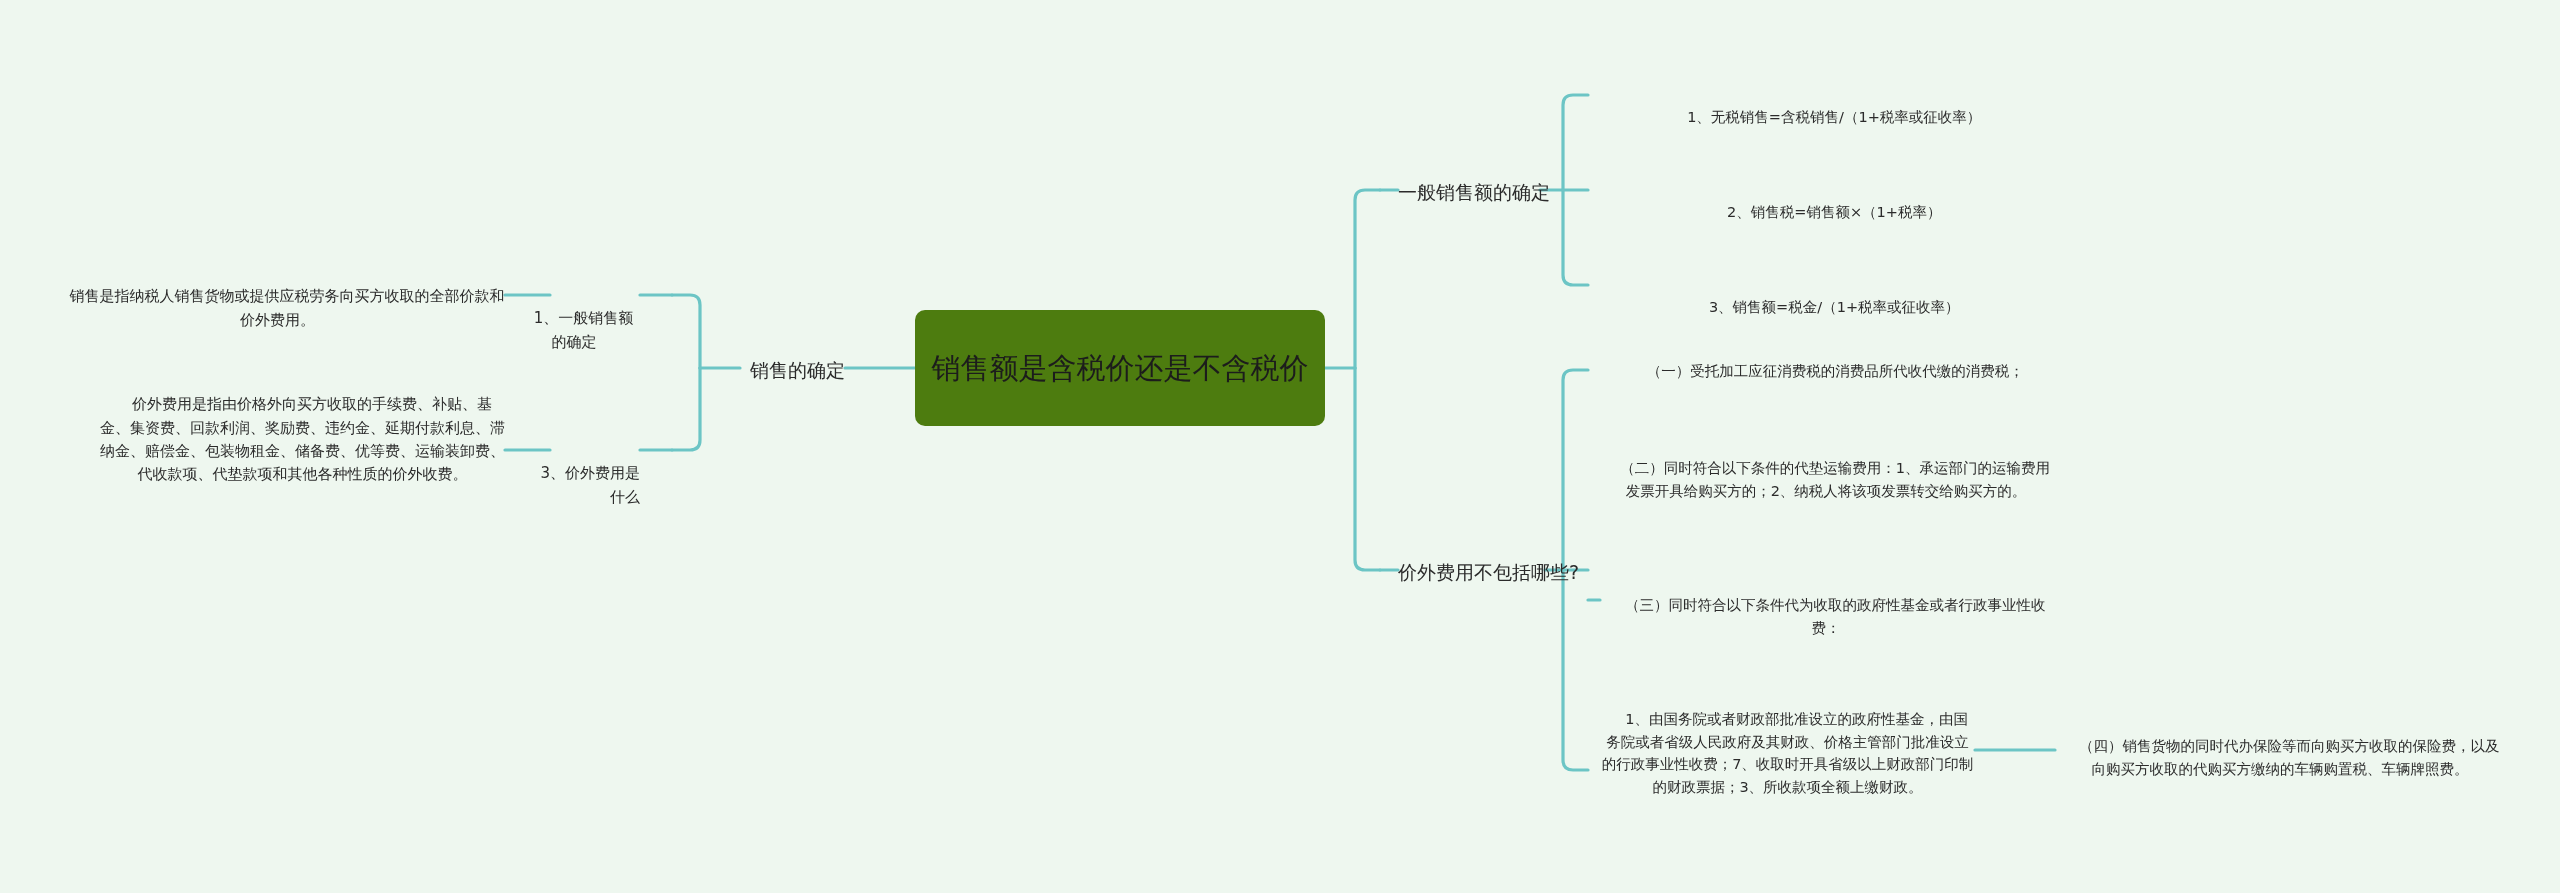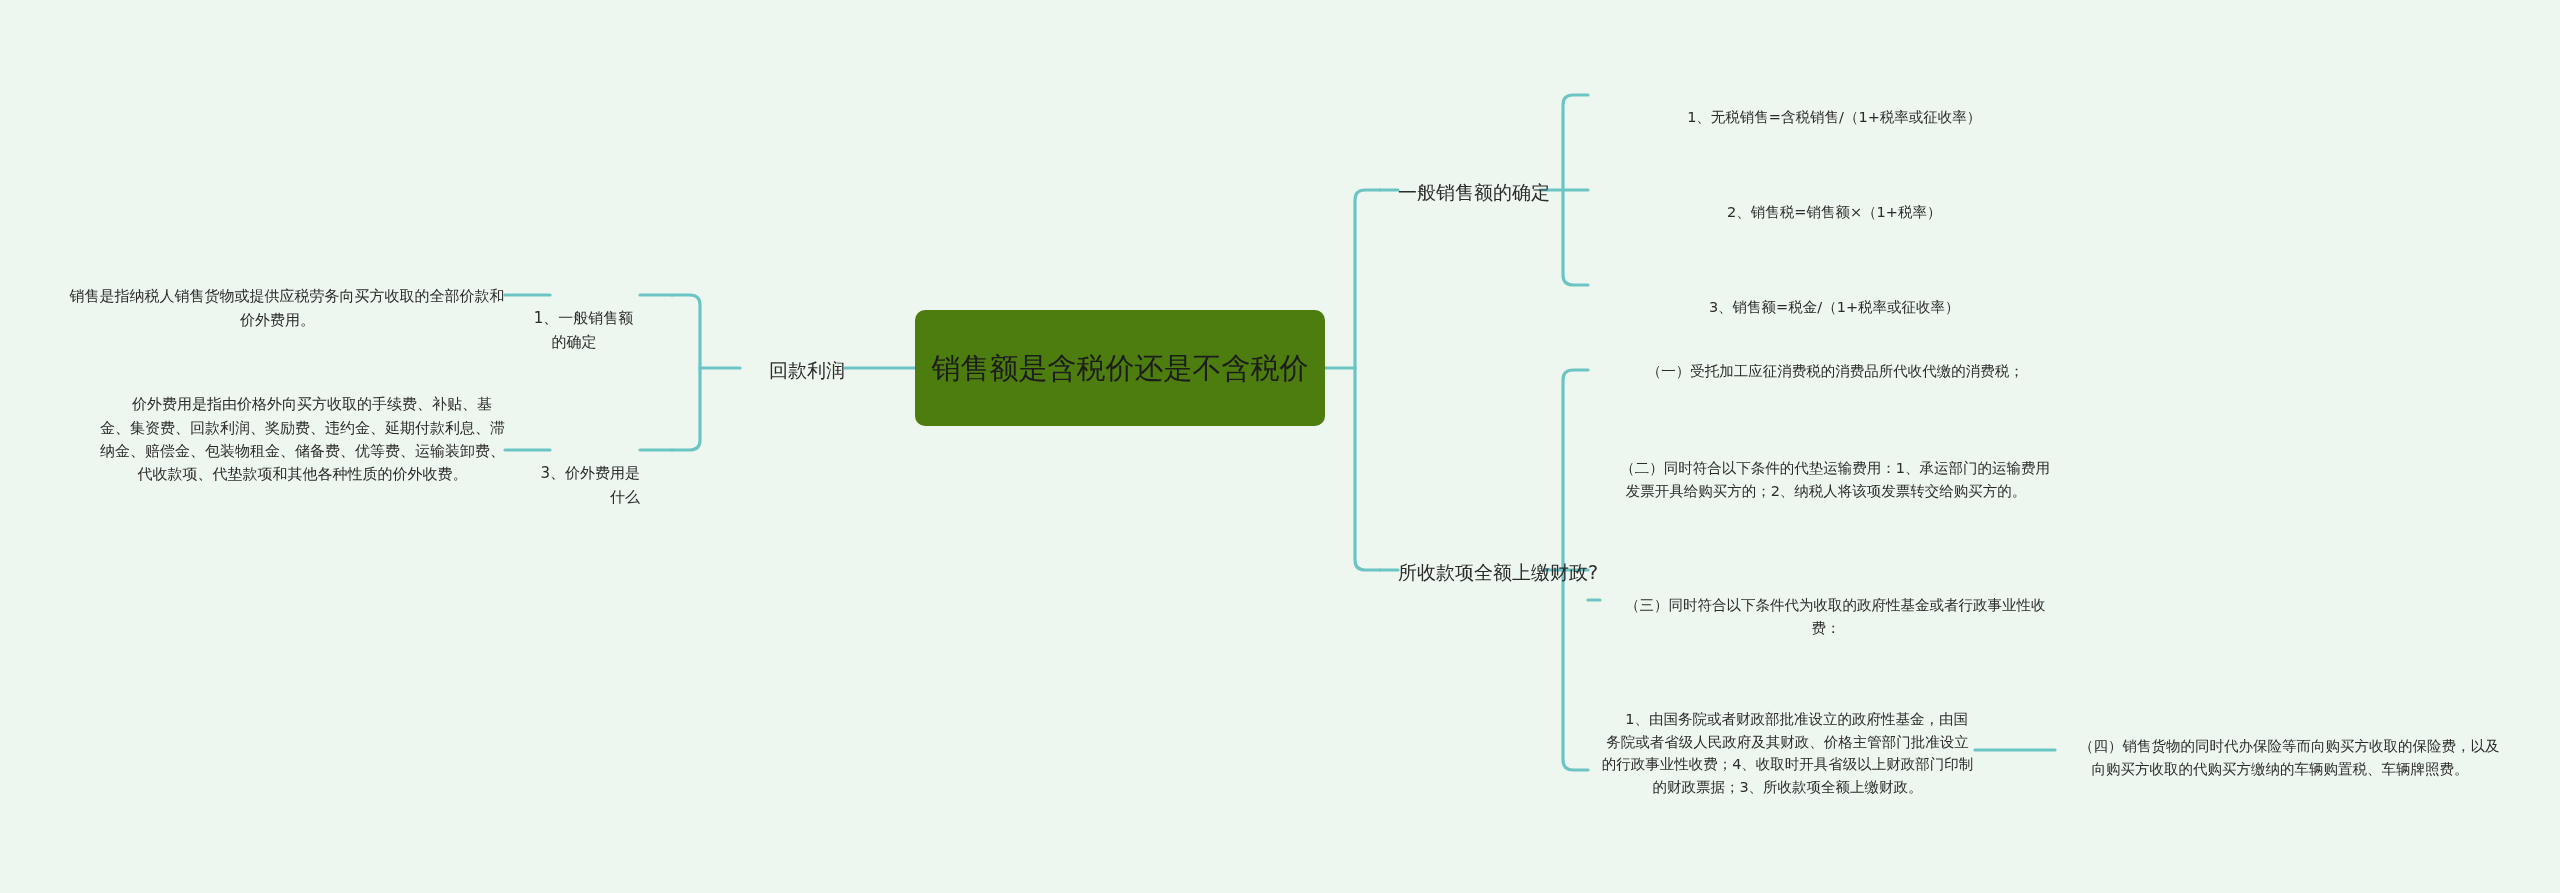--- a/index.html
+++ b/index.html
@@ -104,21 +104,21 @@
       <line x1="1975" y1="750" x2="2055" y2="750"></line>
 
     </g>
   </svg>
 
   <div class="node root" style="left: 915px; top: 310px; width: 410px; height: 116px; background: #4d7c0f;">
     <span>销售额是含税价还是不含税价</span>
   </div>
 
   <div class="node branch ta-right" style="left:740px; top:356px; width:105px;">
-    <span>回款利润</span>
+    <span>销售的确定</span>
   </div>
 
   <div class="node leaf ta-right" style="left:508px; top:284px; width:132px;text-align:center;">
     <span>1、一般销售额的确定</span>
   </div>
 
   <div class="node leaf ta-right" style="left:508px; top:439px; width:132px;">
     <span>3、价外费用是什么</span>
   </div>
 
@@ -140,36 +140,36 @@
 
   <div class="node leaf-sm ta-left" style="left:1600px; top:179px; width:450px;">
     <span>2、销售税=销售额×（1+税率）</span>
   </div>
 
   <div class="node leaf-sm ta-left" style="left:1600px; top:274px; width:450px;">
     <span>3、销售额=税金/（1+税率或征收率）</span>
   </div>
 
   <div class="node branch ta-left" style="left:1398px; top:558px; width:160px;">
-    <span>所收款项全额上缴财政?</span>
+    <span>价外费用不包括哪些?</span>
   </div>
 
   <div class="node leaf-sm ta-left" style="left:1600px; top:338px; width:452px;">
     <span>（一）受托加工应征消费税的消费品所代收代缴的消费税；</span>
   </div>
 
   <div class="node leaf-sm ta-left" style="left:1600px; top:435px; width:452px;">
     <span>（二）同时符合以下条件的代垫运输费用：1、承运部门的运输费用发票开具给购买方的；2、纳税人将该项发票转交给购买方的。</span>
   </div>
 
   <div class="node leaf-sm ta-left" style="left:1600px; top:572px; width:452px;">
     <span>（三）同时符合以下条件代为收取的政府性基金或者行政事业性收费：</span>
   </div>
 
   <div class="node leaf-sm ta-left" style="left:1600px; top:686px; width:375px;">
-    <span>1、由国务院或者财政部批准设立的政府性基金，由国务院或者省级人民政府及其财政、价格主管部门批准设立的行政事业性收费；4、收取时开具省级以上财政部门印制的财政票据；3、所收款项全额上缴财政。</span>
+    <span>1、由国务院或者财政部批准设立的政府性基金，由国务院或者省级人民政府及其财政、价格主管部门批准设立的行政事业性收费；7、收取时开具省级以上财政部门印制的财政票据；3、所收款项全额上缴财政。</span>
   </div>
 
   <div class="node leaf-sm ta-left" style="left:2060px; top:713px; width:440px;">
     <span>（四）销售货物的同时代办保险等而向购买方收取的保险费，以及向购买方收取的代购买方缴纳的车辆购置税、车辆牌照费。</span>
   </div>
 
 </div>
 
 </body></html>

